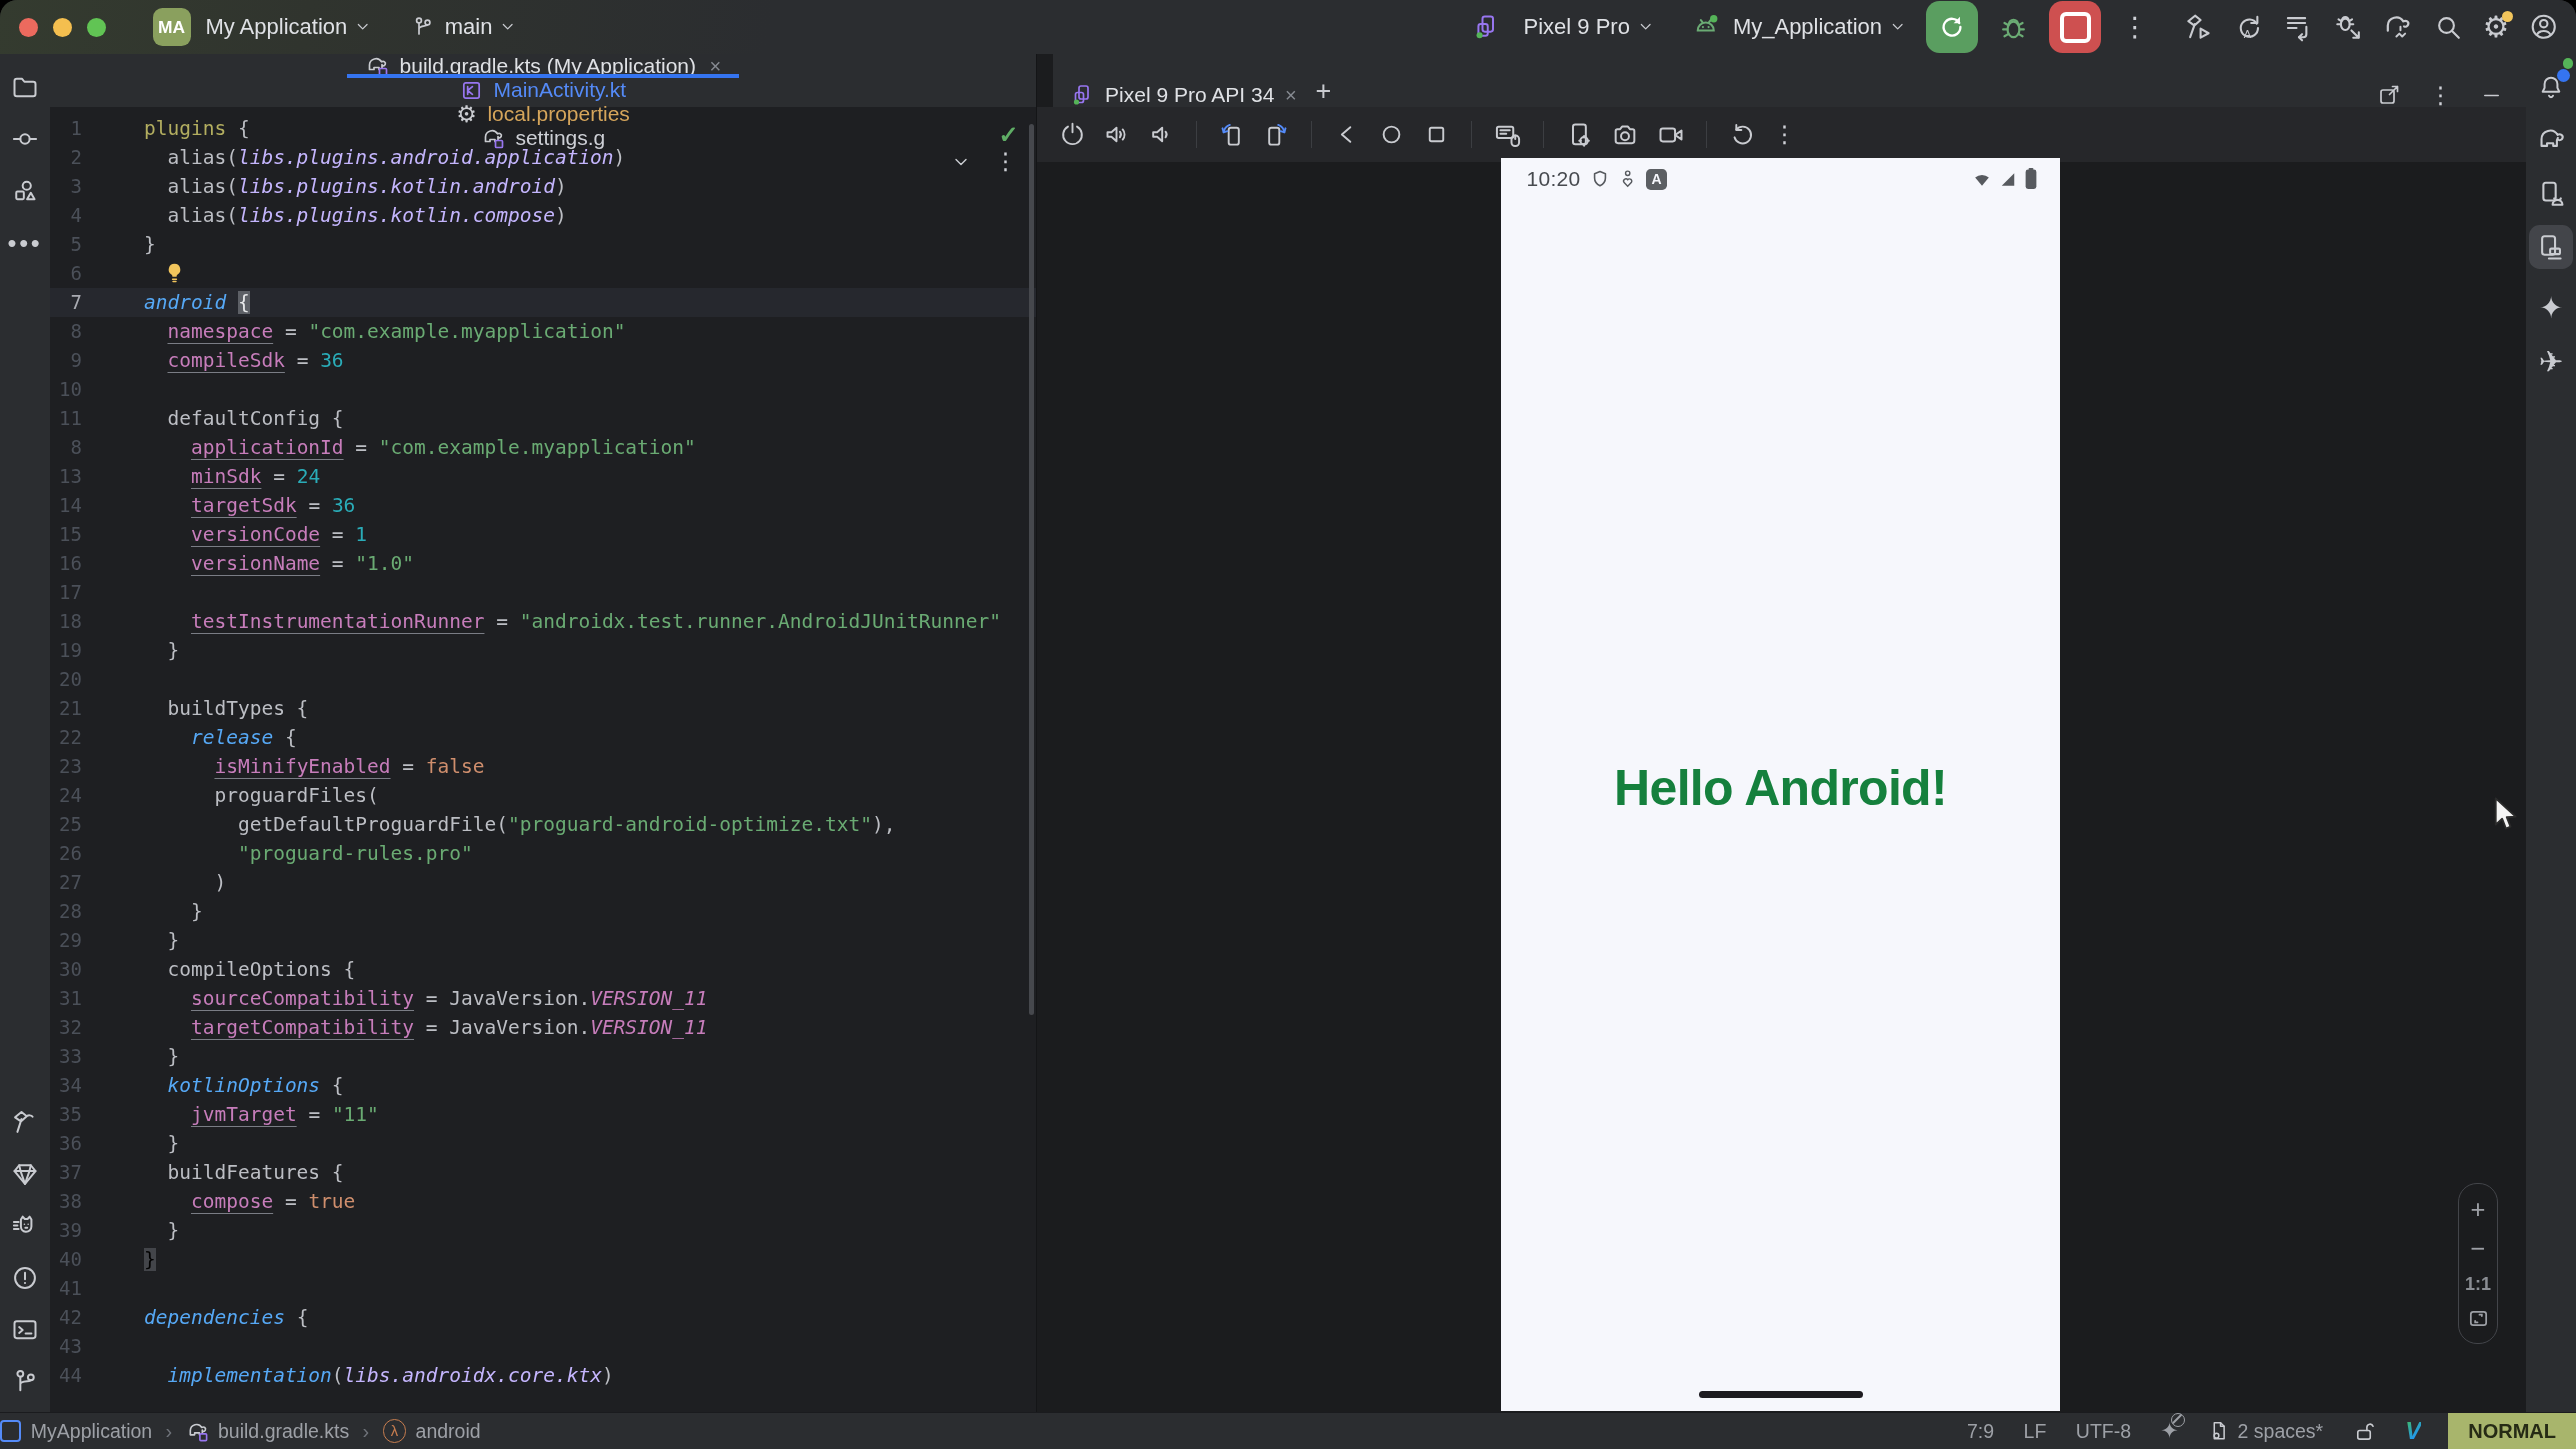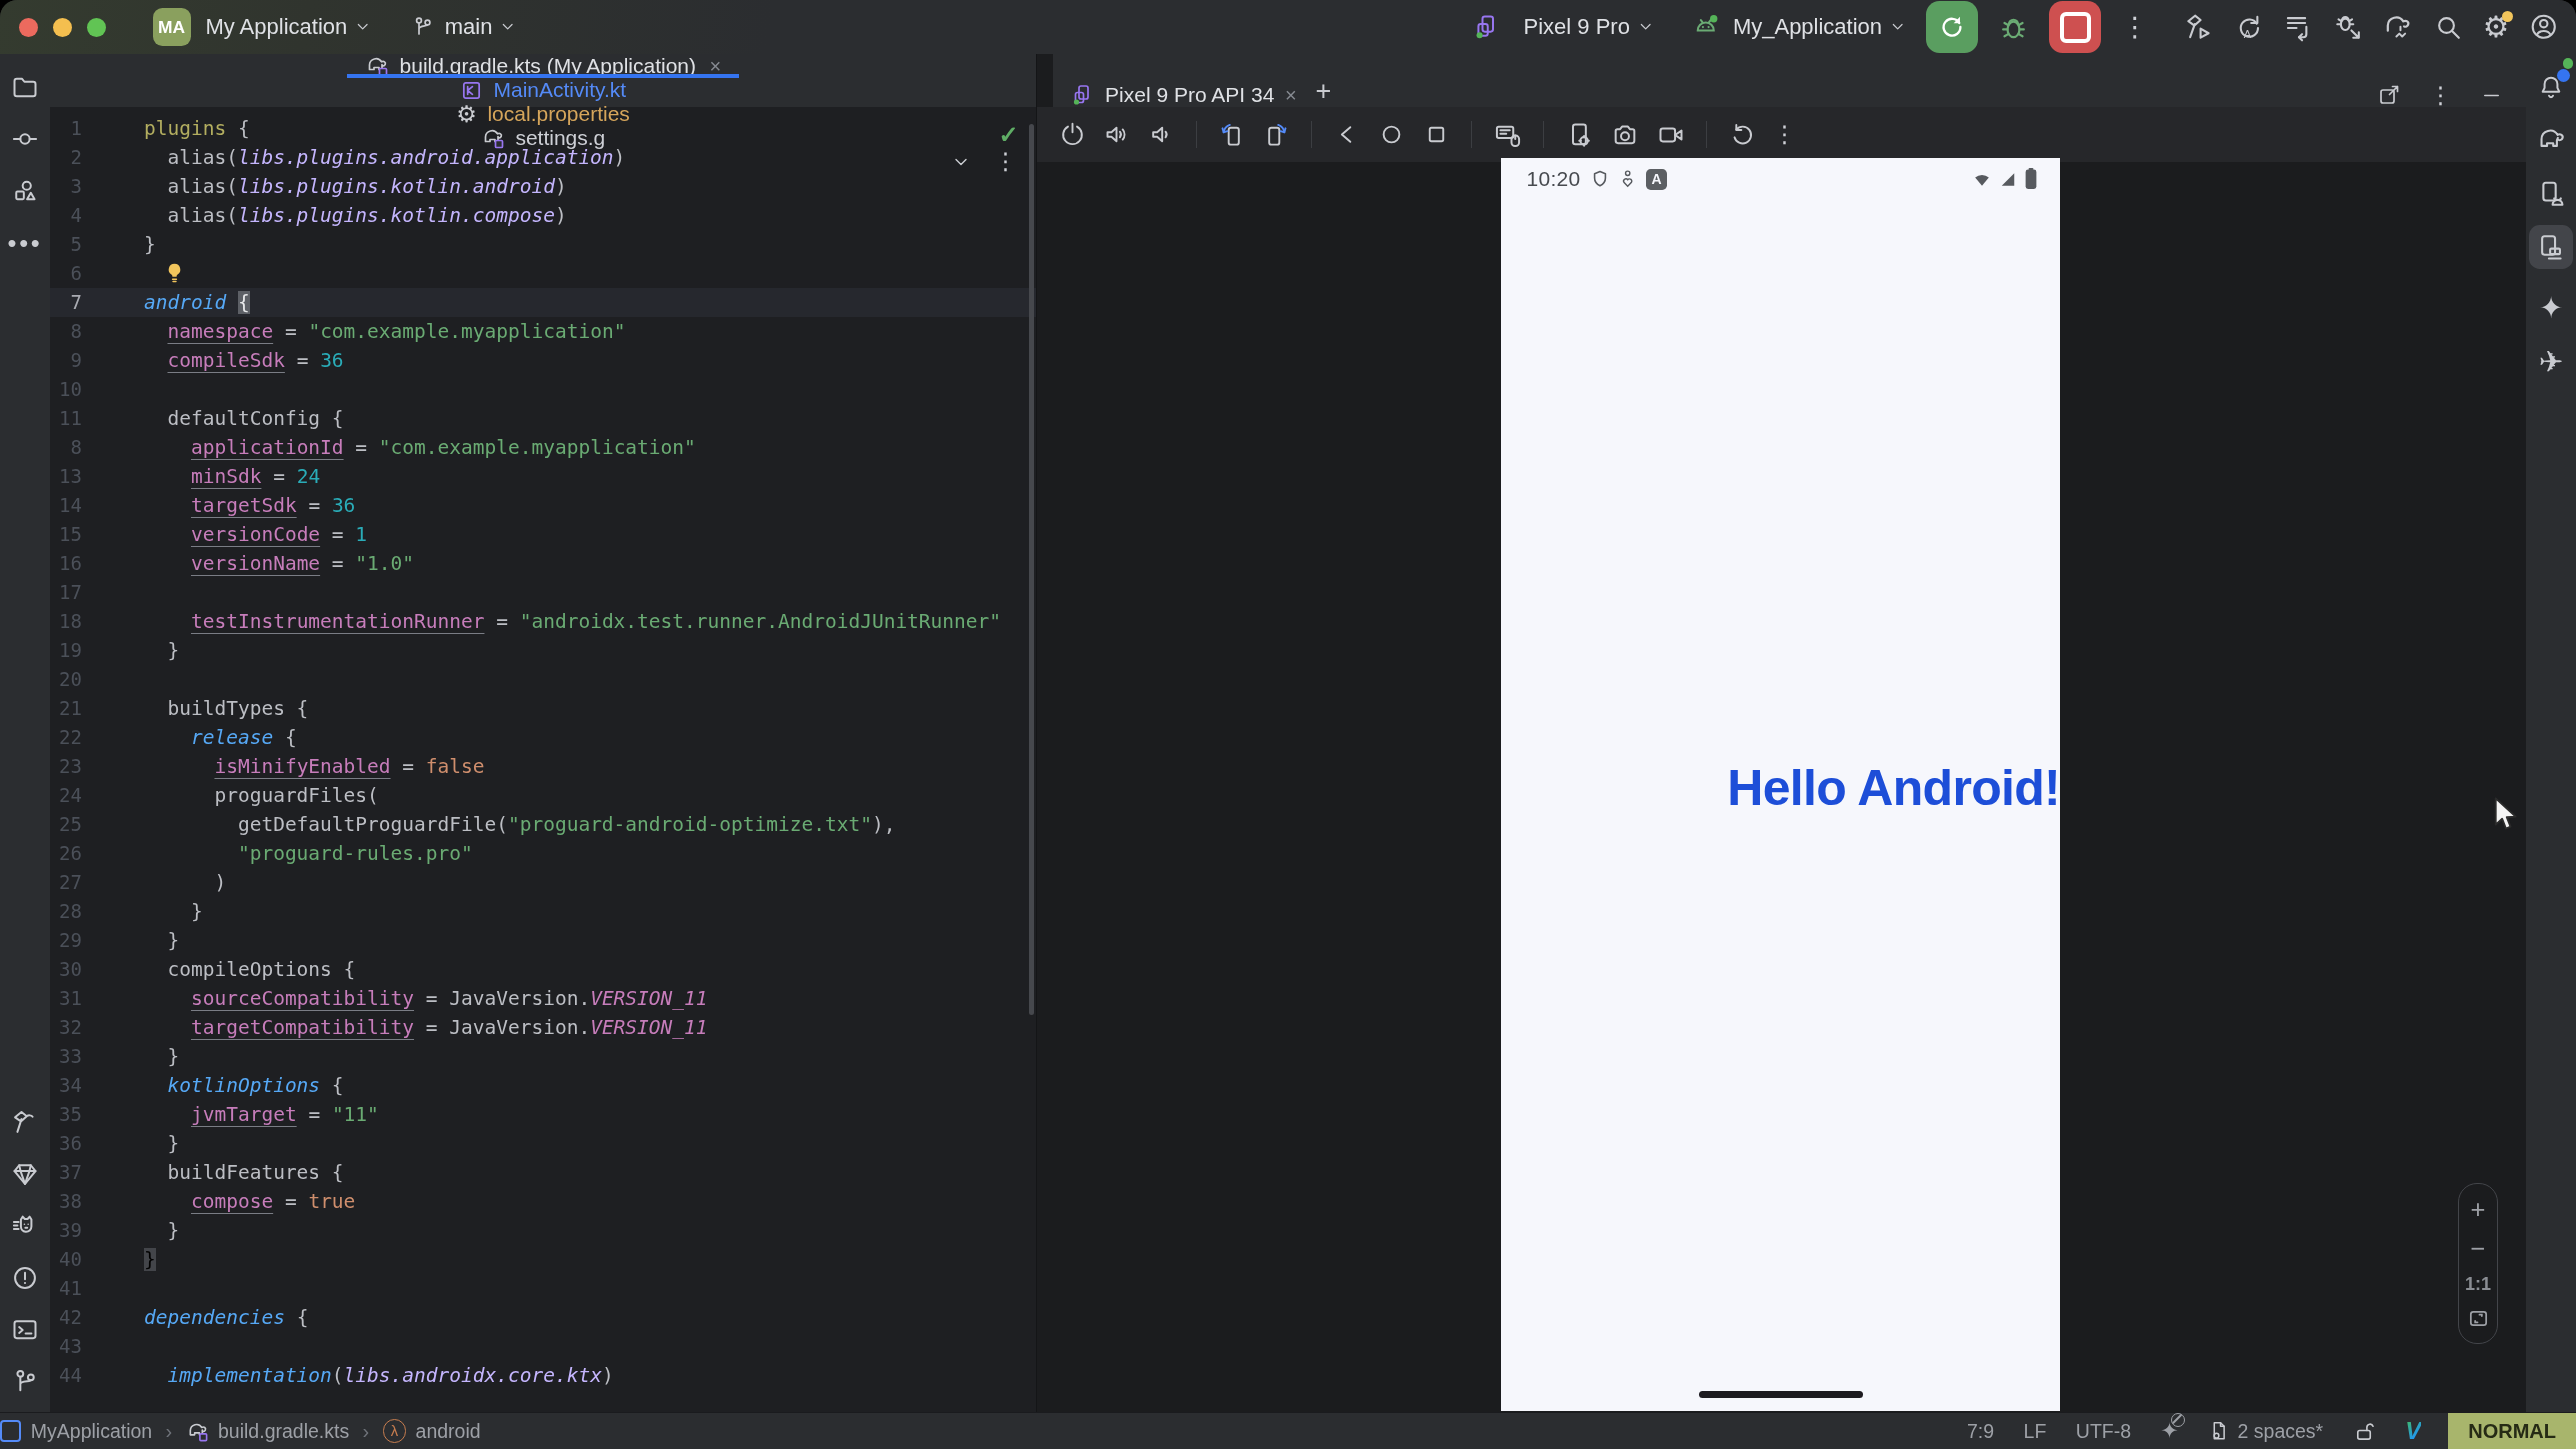--- a/index.html
+++ b/index.html
@@ -72,21 +72,21 @@
   .emu-header-end{margin-left:auto;display:flex;align-items:center;gap:28px;padding-right:23px;}
   #emu-toolbar{position:absolute;top:53px;left:0;right:0;height:55px;background:#26272a;display:flex;align-items:center;padding-left:21.5px;gap:17.4px;}
   .sep{width:1.3px;height:27px;background:#3c3e42;margin:0 4px;}
   
   #device{position:absolute;left:464px;top:104px;width:559px;height:1253px;background:#f6f7fc;}
   #dev-status{position:absolute;top:0;left:0;right:0;height:42px;display:flex;align-items:center;padding:0 23px 0 25.5px;text-align:center;}
   .dev-time{font-size:21px;color:#474a4f;letter-spacing:0.3px;}
   .dev-ic{margin-left:9.4px;display:flex;align-items:center;}
   .dev-right{margin-left:auto;display:flex;align-items:center;gap:6.7px;}
   .app-badge{width:21px;height:21px;border-radius:4.7px;background:#5c5f63;color:#f6f7fc;font-size:14px;font-weight:bold;display:flex;align-items:center;justify-content:center;}
-  #hello{position:absolute;top:601px;left:0;right:0;text-align:right;font-size:50px;font-weight:bold;color:#1d4ed8;letter-spacing:-0.7px;}
+  #hello{position:absolute;top:601px;left:0;right:0;text-align:center;font-size:50px;font-weight:bold;color:#15803d;letter-spacing:-0.7px;}
   #nav-pill{position:absolute;bottom:13.4px;left:50%;transform:translateX(-50%);width:164px;height:6.7px;border-radius:4px;background:#1d1b20;}
   
   #zoom-pill{position:absolute;right:28px;top:1129px;width:38px;height:146px;border:1.3px solid #43454a;border-radius:19px;display:flex;flex-direction:column;align-items:center;justify-content:space-around;padding:6.7px 0;}
   .zp{color:#9da0a6;font-size:25.5px;line-height:1;}
   .zp.ratio{font-size:18px;font-weight:bold;color:#8a8d93;}
   
   #mouse-cursor{position:absolute;left:1456px;top:743px;z-index:50;}
   
   #statusbar{position:absolute;left:0;right:0;bottom:0;height:36px;background:#2b2d30;border-top:1.3px solid #1a1b1e;display:flex;align-items:center;font-size:19.5px;color:#9da0a6;}
   .bc{display:flex;align-items:center;gap:9.4px;}

